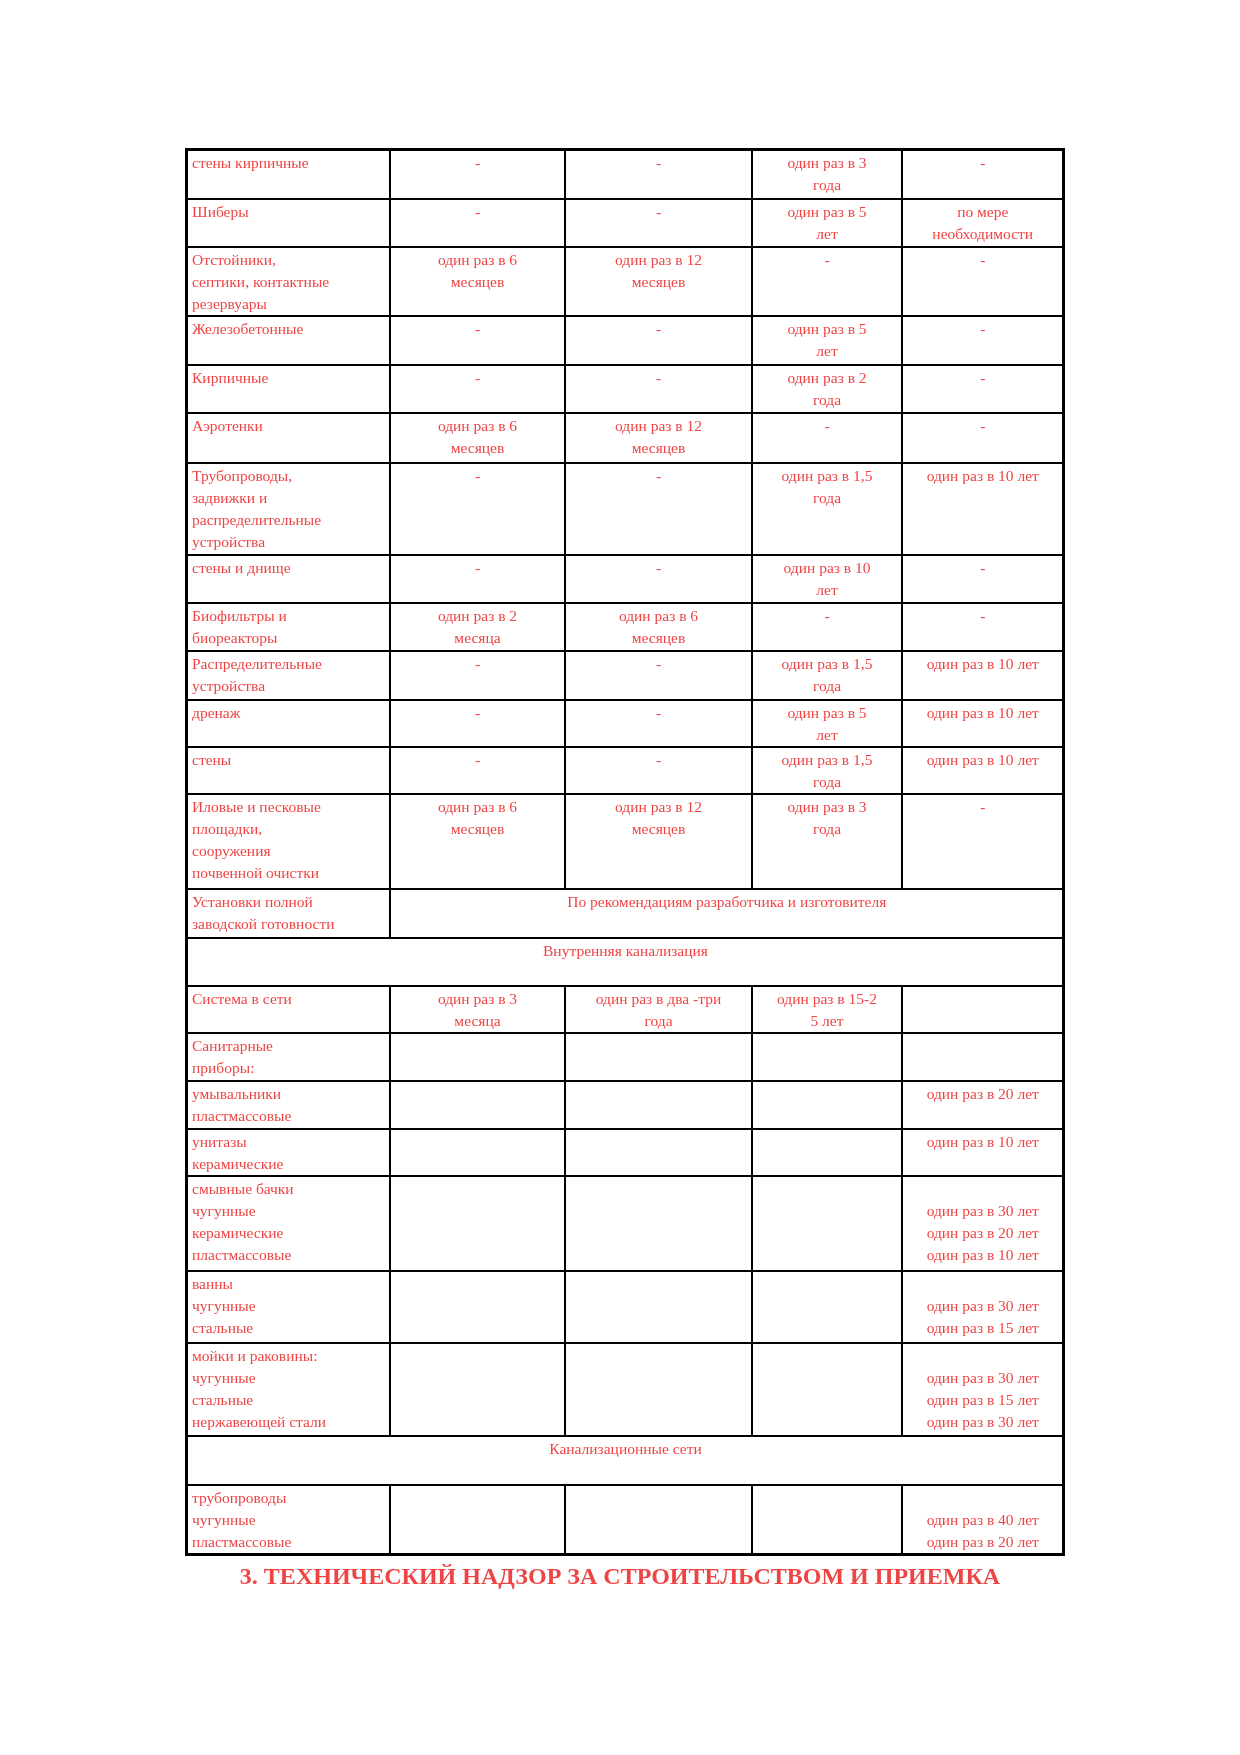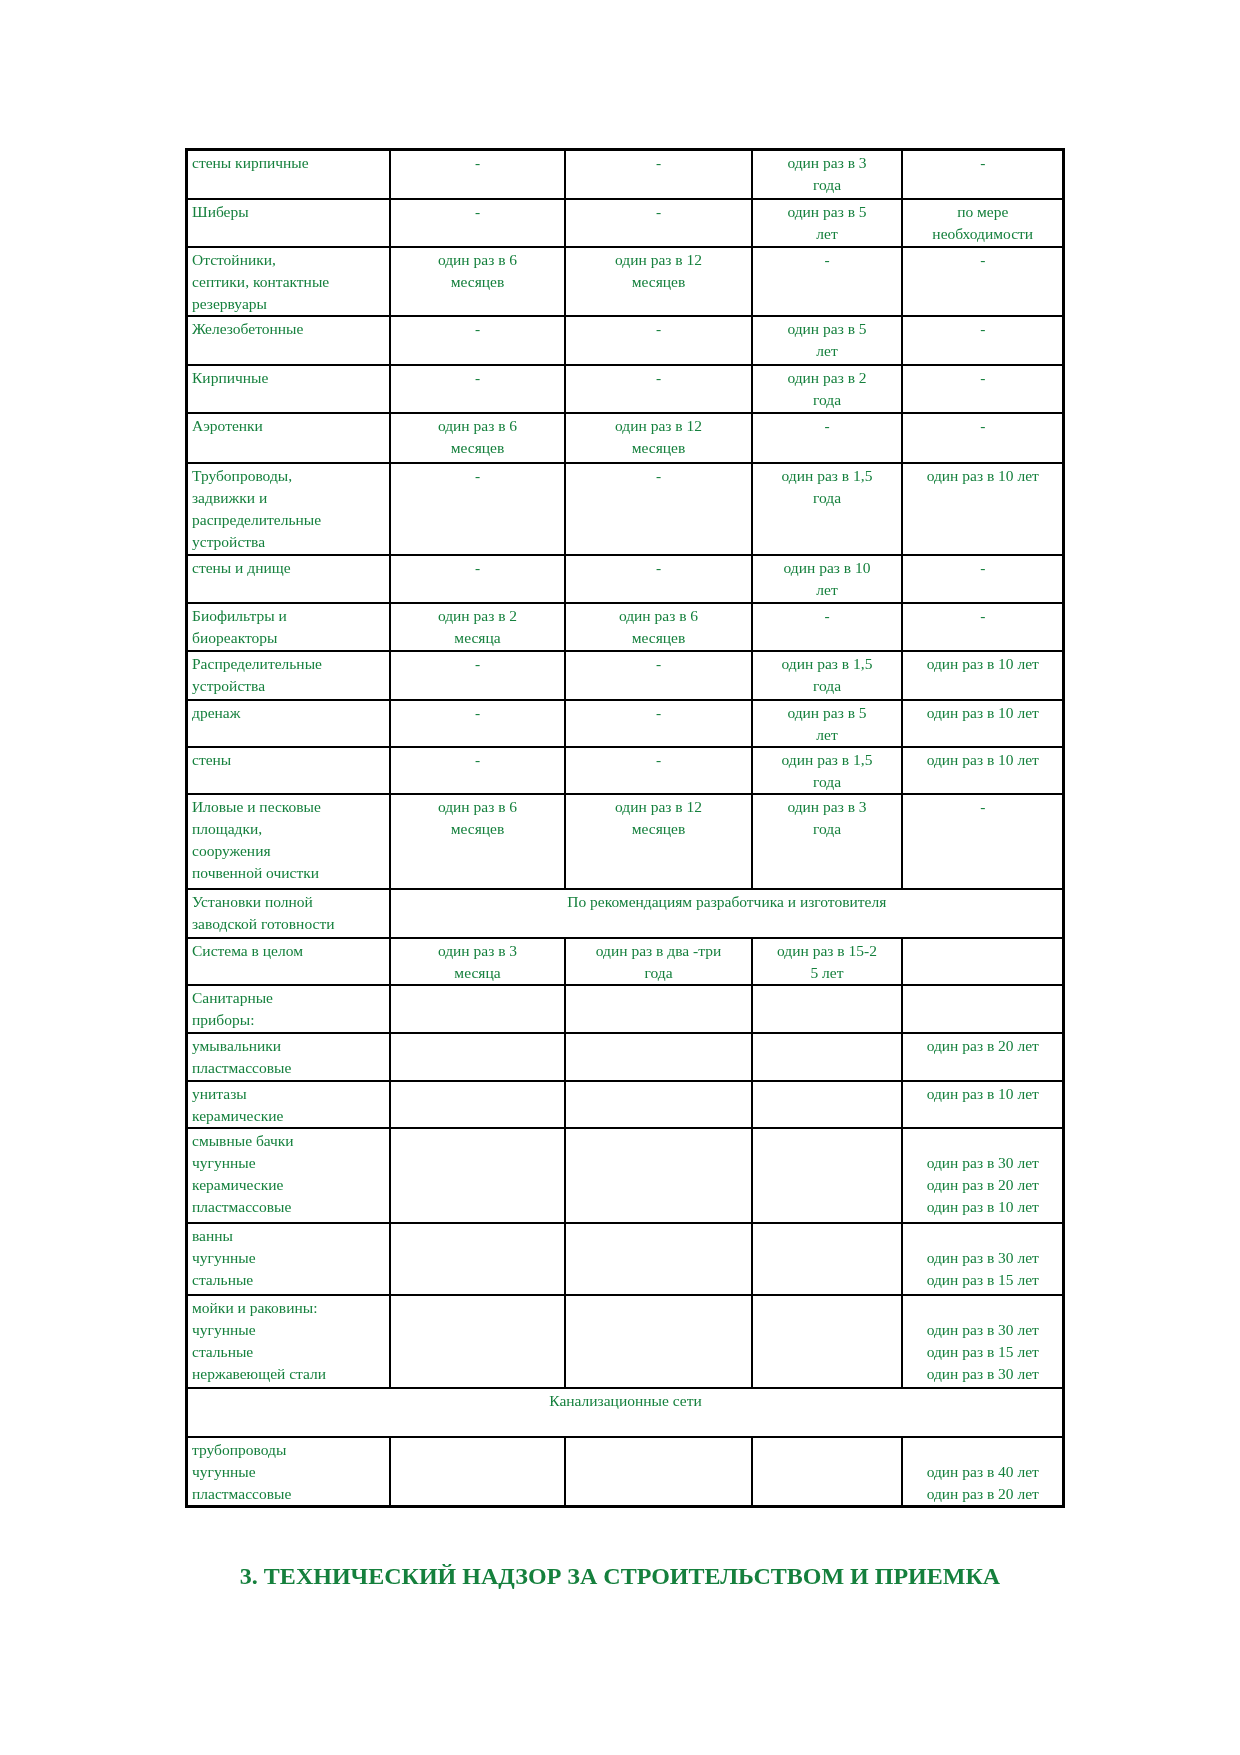--- a/index.html
+++ b/index.html
@@ -1,21 +1,21 @@
 <!DOCTYPE html>
 <html><head>
 <meta charset="utf-8">
 <style>
   html, body { margin: 0; padding: 0; background: #ffffff; }
   .page {
     position: relative;
     width: 1240px;
     height: 1613px;
     background: #ffffff;
-    color: #15803d;
+    color: #ef4444;
     font-family: "Liberation Serif", serif;
     overflow: hidden;
   }
   table.doc {
     position: absolute;
     left: 185px;
     top: 148px;
     width: 877px;
     border-collapse: collapse;
     table-layout: fixed;
@@ -186,22 +186,25 @@
 месяцев</td>
           <td class="value-cell">один раз в 3
 года</td>
           <td class="value-cell">-</td>
         </tr>
         <tr style="height: 49px; padding-left: 48px;">
           <td class="label-cell">Установки полной
 заводской готовности</td>
           <td colspan="4" class="merged-cell">По рекомендациям разработчика и изготовителя</td>
         </tr>
+        <tr style="height: 48px;">
+          <td colspan="5" class="section-cell">Внутренняя канализация</td>
+        </tr>
         <tr style="height: 47px;">
-          <td class="label-cell">Система в целом</td>
+          <td class="label-cell">Система в сети</td>
           <td class="value-cell">один раз в 3
 месяца</td>
           <td class="value-cell">один раз в два -три
 года</td>
           <td class="value-cell">один раз в 15-2
 5 лет</td>
           <td class="value-cell"></td>
         </tr>
         <tr style="height: 48px;">
           <td class="label-cell">Санитарные

